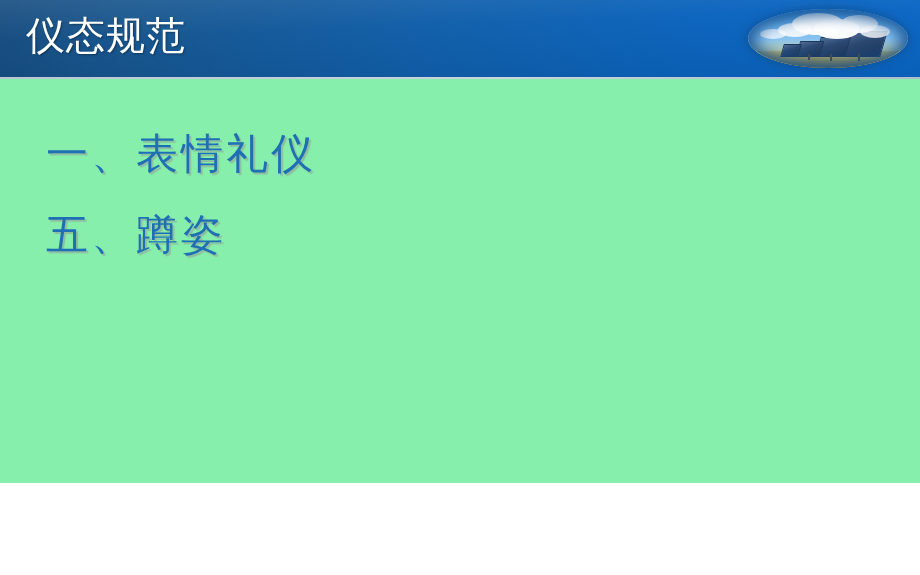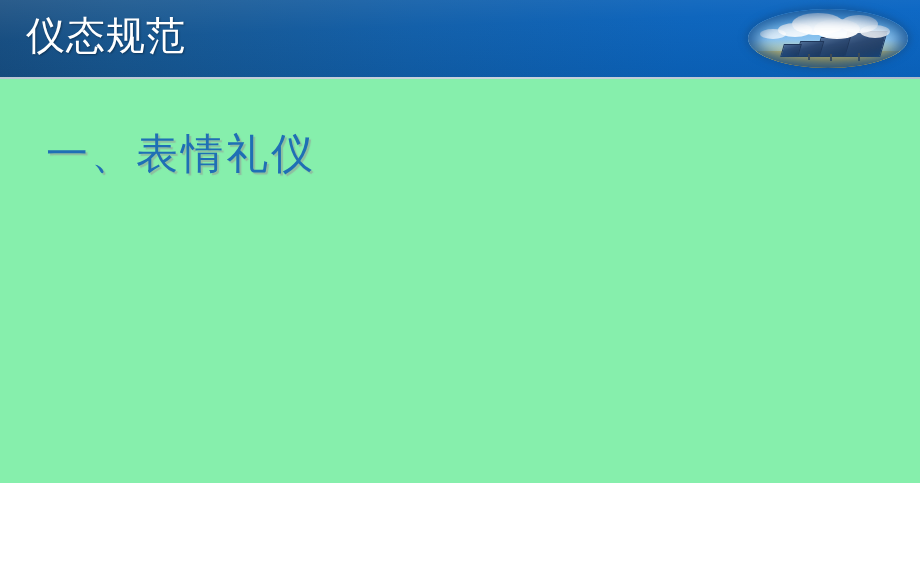--- a/index.html
+++ b/index.html
@@ -187,20 +187,21 @@
       <div class="hp-cloud hp-c4"></div>
       <div class="hp-cloud hp-c6"></div>
       <div class="hp-vignette"></div>
     </div>
   </div>
   <div class="header-underline"></div>
 
   <div class="content">
     <ul class="toc-list">
       <li class="toc-item">一、表情礼仪</li>
+      <li class="toc-item">五、蹲姿</li>
     </ul>
   </div>
 
   <div class="footer-bar">
     <div class="footer-bar-top"></div>
     <div class="page-number">5</div>
   </div>
 
 </div>
 

